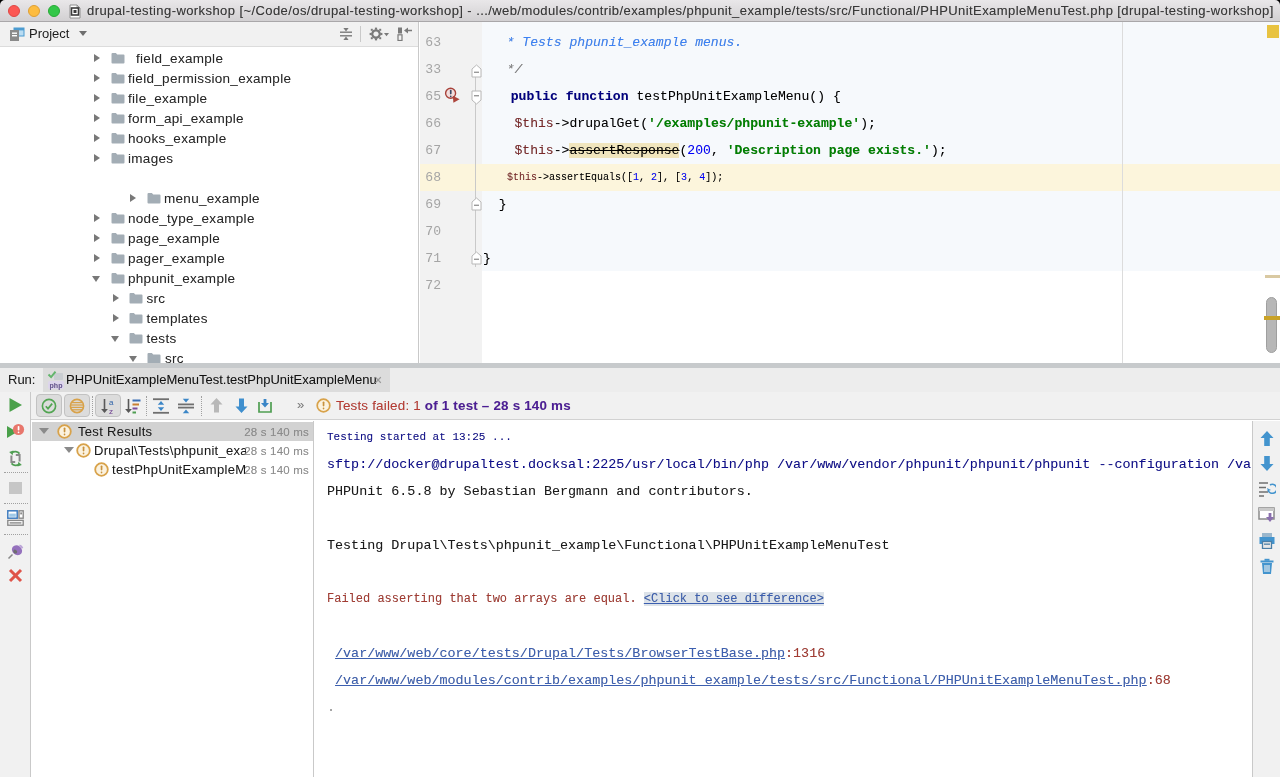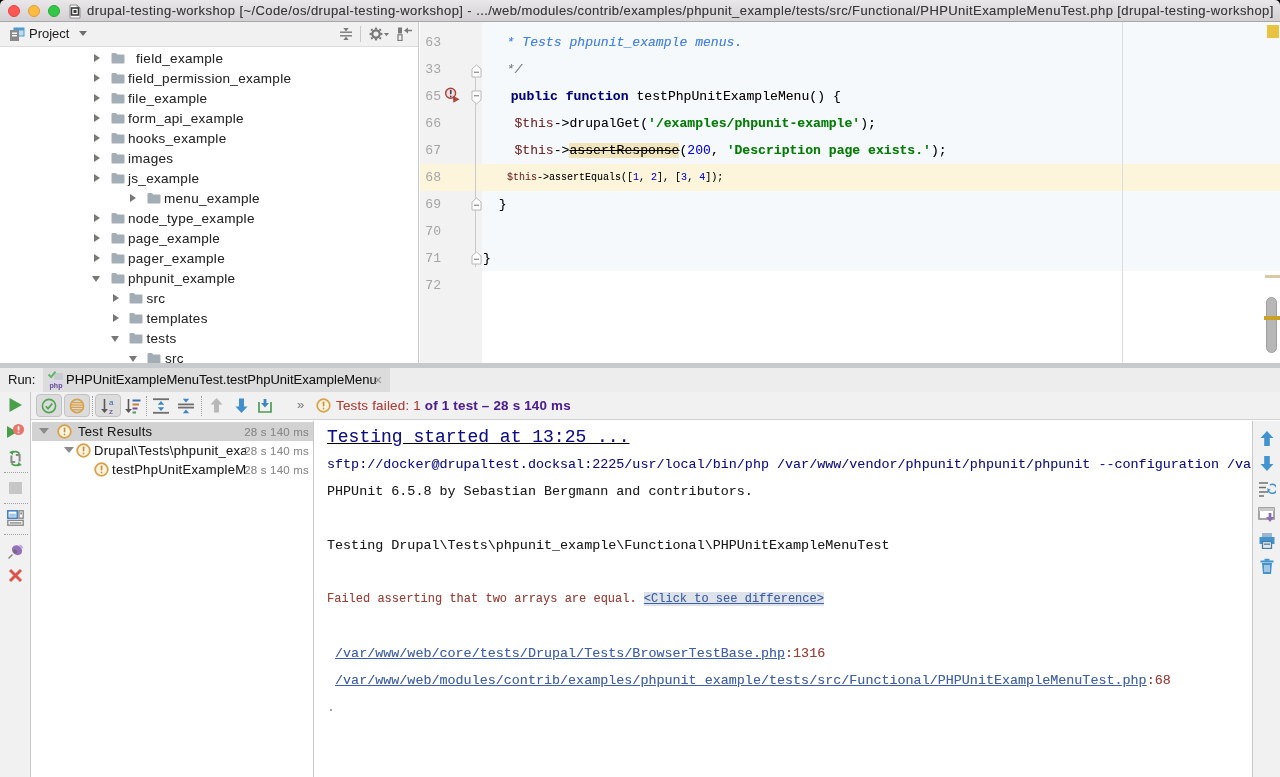--- a/index.html
+++ b/index.html
@@ -112,27 +112,20 @@
             <path d="M0.5 2 a1 1 0 0 1 1-1 h3.4 l1.3 1.6 h6.3 a1 1 0 0 1 1 1 v6.9 a1 1 0 0 1 -1 1 h-11 a1 1 0 0 1 -1-1 z" fill="#a3adb5"></path>
           </svg>
           <div class="ttxt" style="left:128px;">hooks_example</div>
         </div>
       <div class="trow" style="top:100px;">
           <div class="tarr" style="left:94px;"></div>
           <svg class="tfold" style="left:111px;" width="14" height="12" viewBox="0 0 14 12">
             <path d="M0.5 2 a1 1 0 0 1 1-1 h3.4 l1.3 1.6 h6.3 a1 1 0 0 1 1 1 v6.9 a1 1 0 0 1 -1 1 h-11 a1 1 0 0 1 -1-1 z" fill="#a3adb5"></path>
           </svg>
           <div class="ttxt" style="left:128px;">images</div>
-        </div>
-      <div class="trow" style="top:120px;">
-          <div class="tarr" style="left:94px;"></div>
-          <svg class="tfold" style="left:111px;" width="14" height="12" viewBox="0 0 14 12">
-            <path d="M0.5 2 a1 1 0 0 1 1-1 h3.4 l1.3 1.6 h6.3 a1 1 0 0 1 1 1 v6.9 a1 1 0 0 1 -1 1 h-11 a1 1 0 0 1 -1-1 z" fill="#a3adb5"></path>
-          </svg>
-          <div class="ttxt" style="left:128px;">js_example</div>
         </div>
       <div class="trow" style="top:140px;margin-left:36px;">
           <div class="tarr" style="left:94px;"></div>
           <svg class="tfold" style="left:111px;" width="14" height="12" viewBox="0 0 14 12">
             <path d="M0.5 2 a1 1 0 0 1 1-1 h3.4 l1.3 1.6 h6.3 a1 1 0 0 1 1 1 v6.9 a1 1 0 0 1 -1 1 h-11 a1 1 0 0 1 -1-1 z" fill="#a3adb5"></path>
           </svg>
           <div class="ttxt" style="left:128px;">menu_example</div>
         </div>
       <div class="trow" style="top:160px;">
           <div class="tarr" style="left:94px;"></div>
@@ -430,21 +423,21 @@
   <rect x="6.7" y="3.4" width="1.7" height="5" rx="0.8" fill="#c7913d"></rect>
   <rect x="6.7" y="9.6" width="1.7" height="1.8" rx="0.8" fill="#c7913d"></rect>
         </svg>
         <div class="ab" style="left:80px;top:41px;width:134px;font-size:13px;color:#1a1a1a;overflow:hidden;white-space:nowrap;">testPhpUnitExampleMe</div>
         <div class="ab" style="left:180px;top:43px;width:97px;font-size:11.5px;letter-spacing:0.2px;color:#8c8c8c;text-align:right;">28 s 140 ms</div>
       </div>
 
     <div class="ab" style="left:313px;top:53px;width:1px;height:356px;background:#c9c9c9;"></div>
 
     <div class="ab mono" style="left:314px;top:53px;width:938px;height:356px;background:#fff;overflow:hidden;" id="console">
-        <pre class="ab" style="left:13px;top:3px;height:27px;line-height:27px;font-size:18px;white-space:pre;text-decoration:underline;"><span style="color:#0d0d8c;">Testing started at 13:25 ...</span></pre>
+        <pre class="ab" style="left:13px;top:3px;height:27px;line-height:27px;font-size:11px;white-space:pre;"><span style="color:#0d0d8c;">Testing started at 13:25 ...</span></pre>
         <pre class="ab" style="left:13px;top:30px;height:27px;line-height:27px;font-size:13.4px;white-space:pre;"><span style="color:#0d0d8c;">sftp://docker@drupaltest.docksal:2225/usr/local/bin/php /var/www/vendor/phpunit/phpunit/phpunit --configuration /var/www</span></pre>
         <pre class="ab" style="left:13px;top:57px;height:27px;line-height:27px;font-size:13.4px;white-space:pre;text-align:right;"><span style="color:#1a1a1a;">PHPUnit 6.5.8 by Sebastian Bergmann and contributors.</span></pre>
         <pre class="ab" style="left:13px;top:84px;height:27px;line-height:27px;font-size:13.4px;white-space:pre;"></pre>
         <pre class="ab" style="left:13px;top:111px;height:27px;line-height:27px;font-size:13.4px;white-space:pre;"><span style="color:#1a1a1a;">Testing Drupal\Tests\phpunit_example\Functional\PHPUnitExampleMenuTest</span></pre>
         <pre class="ab" style="left:13px;top:138px;height:27px;line-height:27px;font-size:13.4px;white-space:pre;"></pre>
         <pre class="ab" style="left:13px;top:165px;height:27px;line-height:27px;font-size:12px;white-space:pre;"><span style="color:#a33b32;">Failed asserting that two arrays are equal. </span><span style="color:#3c5fb0;background:#dde3e9;text-decoration:underline;">&lt;Click to see difference&gt;</span></pre>
         <pre class="ab" style="left:13px;top:192px;height:27px;line-height:27px;font-size:13.4px;white-space:pre;"></pre>
         <pre class="ab" style="left:13px;top:219px;height:27px;line-height:27px;font-size:13.4px;white-space:pre;"> <span style="color:#3c5fb0;text-decoration:underline;">/var/www/web/core/tests/Drupal/Tests/BrowserTestBase.php</span><span style="color:#a33b32;">:1316</span></pre>
         <pre class="ab" style="left:13px;top:246px;height:27px;line-height:27px;font-size:13.4px;white-space:pre;"> <span style="color:#3c5fb0;text-decoration:underline;">/var/www/web/modules/contrib/examples/phpunit_example/tests/src/Functional/PHPUnitExampleMenuTest.php</span><span style="color:#a33b32;">:68</span></pre>
         <pre class="ab" style="left:13px;top:273px;height:27px;line-height:27px;font-size:13.4px;white-space:pre;"><span style="color:#9a9a9a;">.</span></pre>

